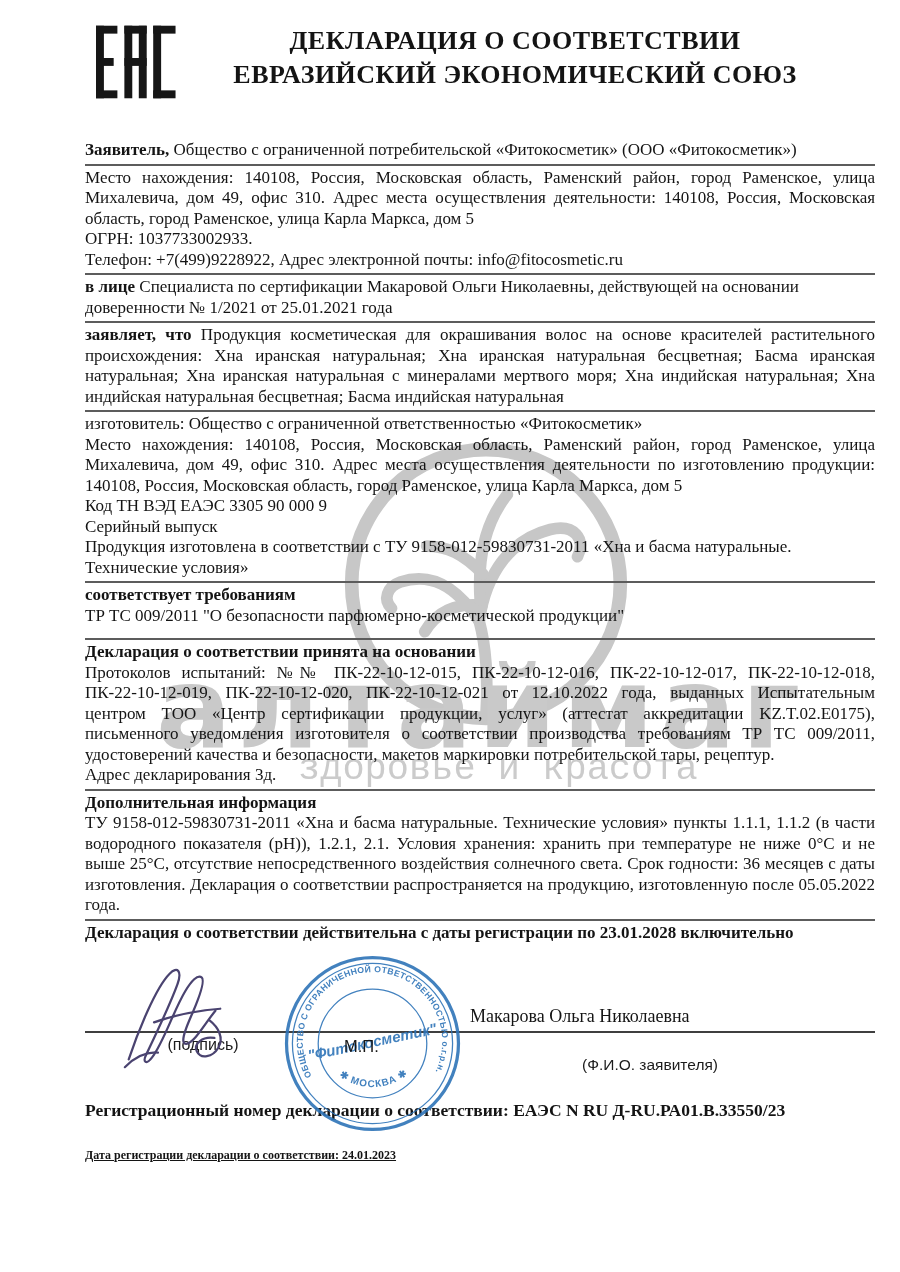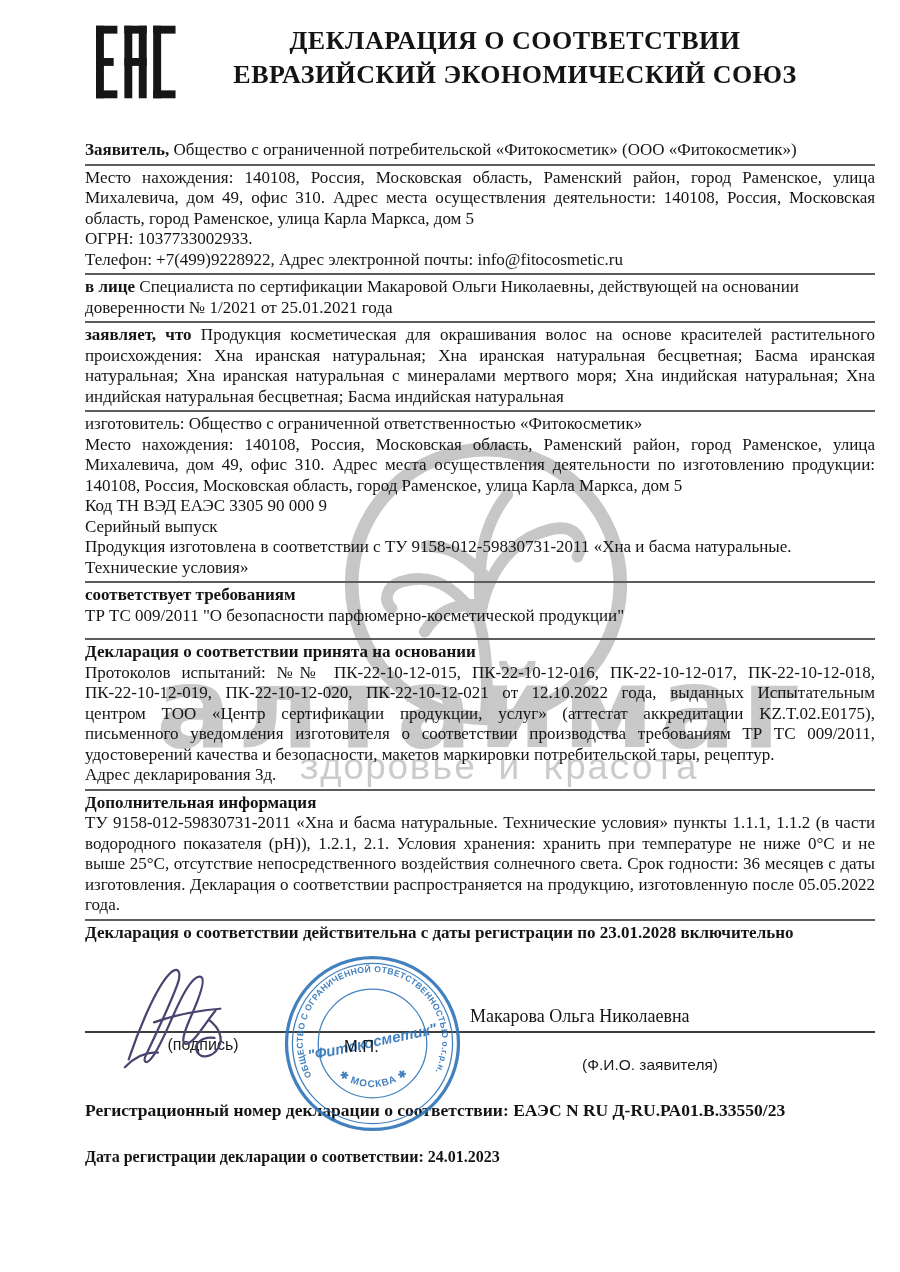--- a/index.html
+++ b/index.html
@@ -42,21 +42,21 @@
   .mp{position:absolute;left:344px;top:1037px;z-index:3;
     font-family:"Liberation Sans",sans-serif;font-size:16.5px;color:#161616;}
   .fio-name{position:absolute;left:470px;top:1006px;width:360px;text-align:left;z-index:1;
     font-size:18px;}
   .fio-label{position:absolute;left:470px;top:1036px;width:360px;text-align:center;z-index:1;
     font-family:"Liberation Sans",sans-serif;font-size:15.5px;color:#1c1c1c;margin-top:20px;}
   
   .reg-number{position:absolute;left:85px;top:1100px;width:790px;z-index:1;
     font-weight:bold;font-size:17.5px;}
   .reg-date{position:absolute;left:85px;top:1148px;width:790px;z-index:1;
-    font-weight:bold;font-size:16px;}
+    font-weight:bold;font-size:12px;text-decoration:underline;}
 </style>
 </head>
 <body>
 
 <div class="page">
 
   <div class="wm-layer">
     <svg class="wm-tree" viewBox="0 0 300 300" fill="none" stroke="#c7c7c7" stroke-linecap="round">
       <circle cx="150" cy="150" r="138" stroke-width="14"></circle>
       <g stroke-width="12">

